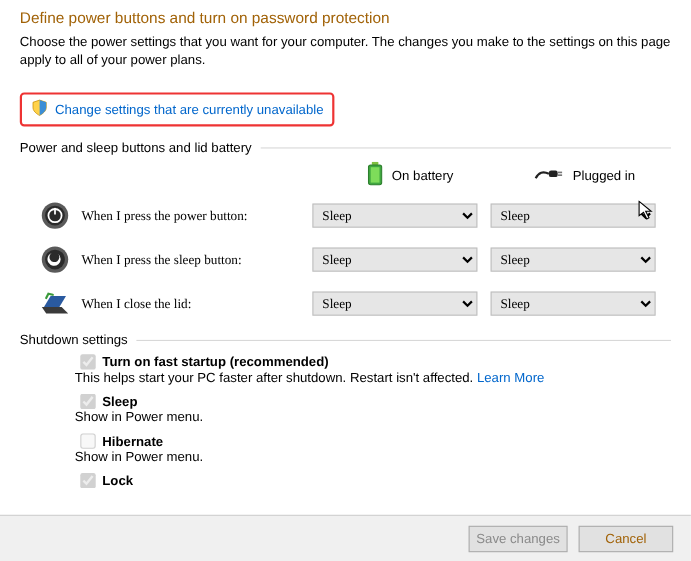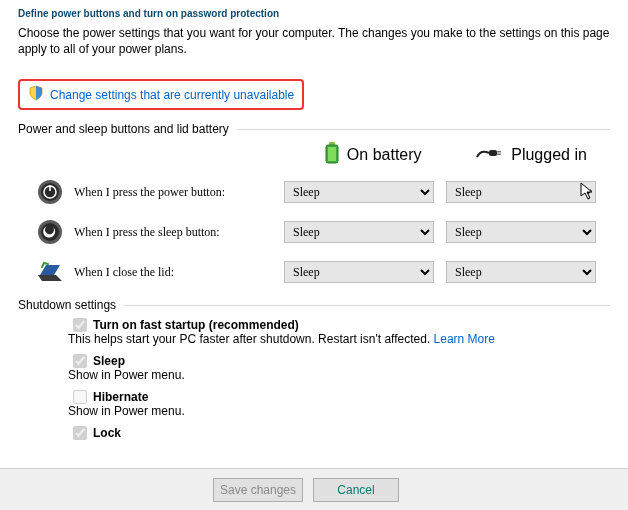--- a/index.html
+++ b/index.html
@@ -14,23 +14,23 @@
     overflow: hidden;
   }
   .page {
     padding: 8px 18px 0 18px;
     box-sizing: border-box;
     height: 460px;
     overflow: hidden;
     position: relative;
   }
   h1 {
-    font-size: 10px;
-    font-weight: 700;
-    color: #0c4a6e;
+    font-size: 14px;
+    font-weight: 400;
+    color: #a16207;
     margin: 0 0 6px 0;
   }
   .subtitle {
     font-size: 12px;
     color: #000;
     line-height: 1.35;
     margin-bottom: 22px;
   }
   .highlight-box {
     border: 2px solid #e33;
@@ -63,21 +63,21 @@
     align-items: center;
     margin: 6px 0 10px 0;
   }
   .column-headers .spacer { width: 280px; }
   .col-hdr {
     width: 160px;
     display: flex;
     align-items: center;
     justify-content: center;
     gap: 8px;
-    font-size: 16px;
+    font-size: 12px;
   }
   .row {
     display: flex;
     align-items: center;
     margin-bottom: 12px;
     font-family: Liberation Serif, serif;
   }
   .row-icon {
     width: 28px;
     height: 28px;
@@ -126,34 +126,34 @@
   }
   .bottom-bar {
     position: absolute;
     left: 0;
     right: 0;
     bottom: 0;
     height: 42px;
     background: #f0f0f0;
     border-top: 1px solid #d0d0d0;
     display: flex;
-    justify-content: center;
+    justify-content: flex-end;
     align-items: center;
     padding-right: 16px;
     gap: 10px;
     box-sizing: border-box;
   }
   .btn {
     min-width: 86px;
     height: 24px;
     font-family: inherit;
     font-size: 12px;
     background: #e1e1e1;
     border: 1px solid #adadad;
-    color: #0f766e;
+    color: #a16207;
     cursor: pointer;
   }
   .btn:disabled {
     color: #8a8a8a;
     cursor: default;
   }
   .cursor-svg {
     position: absolute;
     left: 580px;
     top: 182px;

